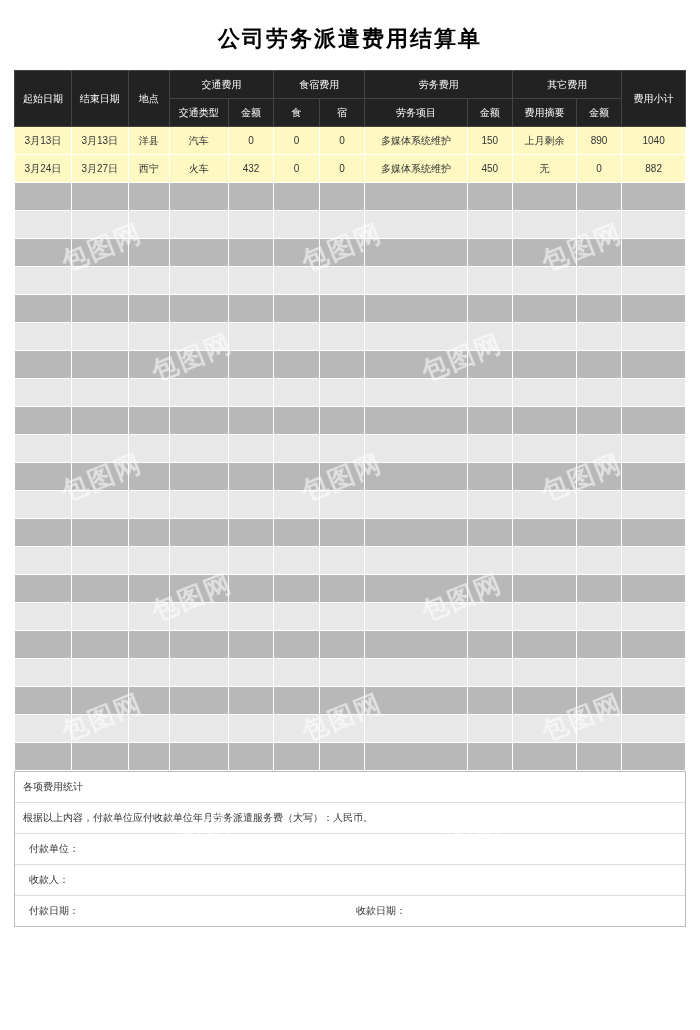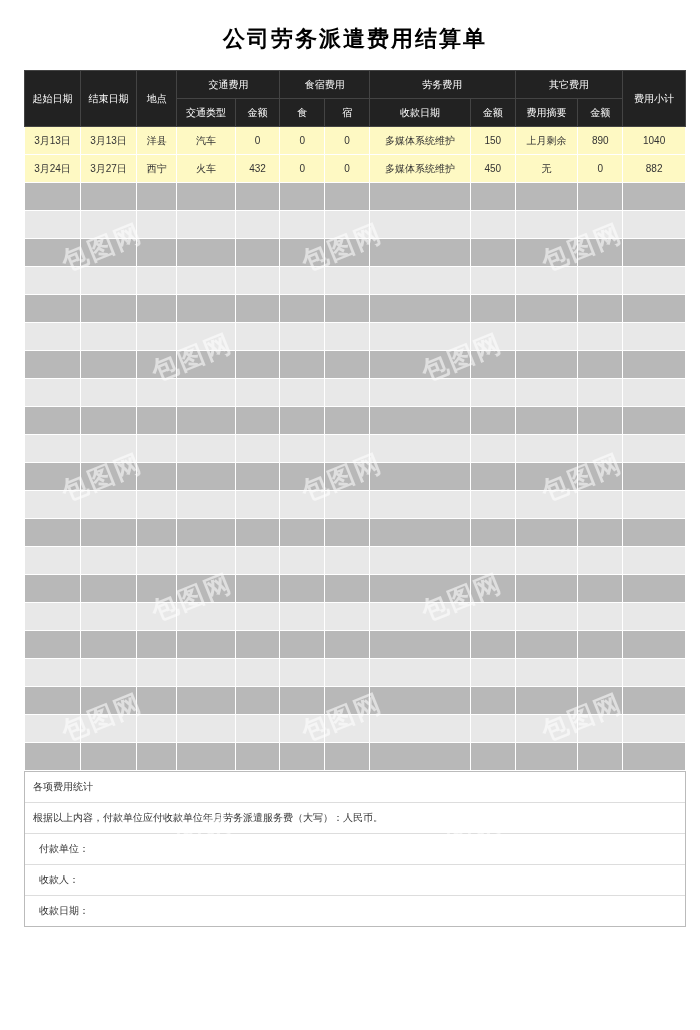--- a/index.html
+++ b/index.html
@@ -5,21 +5,21 @@
   * { box-sizing: border-box; margin: 0; padding: 0; }
   body {
     font-family: "Microsoft YaHei", "SimSun", sans-serif;
     background: #fff;
     width: 700px;
     margin: 0 auto;
     font-size: 11px;
     color: #333;
   }
   .page {
-    padding: 10px 14px 20px 24px;
+    padding: 10px 14px 20px 14px;
     position: relative;
   }
   h1.title {
     text-align: center;
     font-size: 22px;
     font-weight: 700;
     letter-spacing: 2px;
     color: #000;
     margin: 14px 0 16px 0;
   }
@@ -107,21 +107,21 @@
         <th colspan="2">食宿费用</th>
         <th colspan="2">劳务费用</th>
         <th colspan="2">其它费用</th>
         <th rowspan="2">费用小计</th>
       </tr>
       <tr>
         <th>交通类型</th>
         <th>金额</th>
         <th>食</th>
         <th>宿</th>
-        <th>收款日期</th>
+        <th>劳务项目</th>
         <th>金额</th>
         <th>费用摘要</th>
         <th>金额</th>
       </tr>
     </thead>
     <tbody id="tbody">
         <tr class="data-row">
           <td>3月13日</td>
           <td>3月13日</td>
           <td>洋县</td>
@@ -453,20 +453,21 @@
     <div class="frow">
       <span>根据以上内容，付款单位应付收款单位年月劳务派遣服务费（大写）：人民币。</span>
     </div>
     <div class="frow">
       <span class="half">付款单位：</span>
     </div>
     <div class="frow">
       <span class="half">收款人：</span>
     </div>
     <div class="frow">
+      <span class="half">付款日期：</span>
       <span class="half">收款日期：</span>
     </div>
   </div>
 
   <div class="watermark-layer" id="wm-layer">
       <div class="wm" style="left: 60px; top: 230px;">包图网</div>
       <div class="wm" style="left: 300px; top: 230px;">包图网</div>
       <div class="wm" style="left: 540px; top: 230px;">包图网</div>
       <div class="wm" style="left: 150px; top: 340px;">包图网</div>
       <div class="wm" style="left: 420px; top: 340px;">包图网</div>

